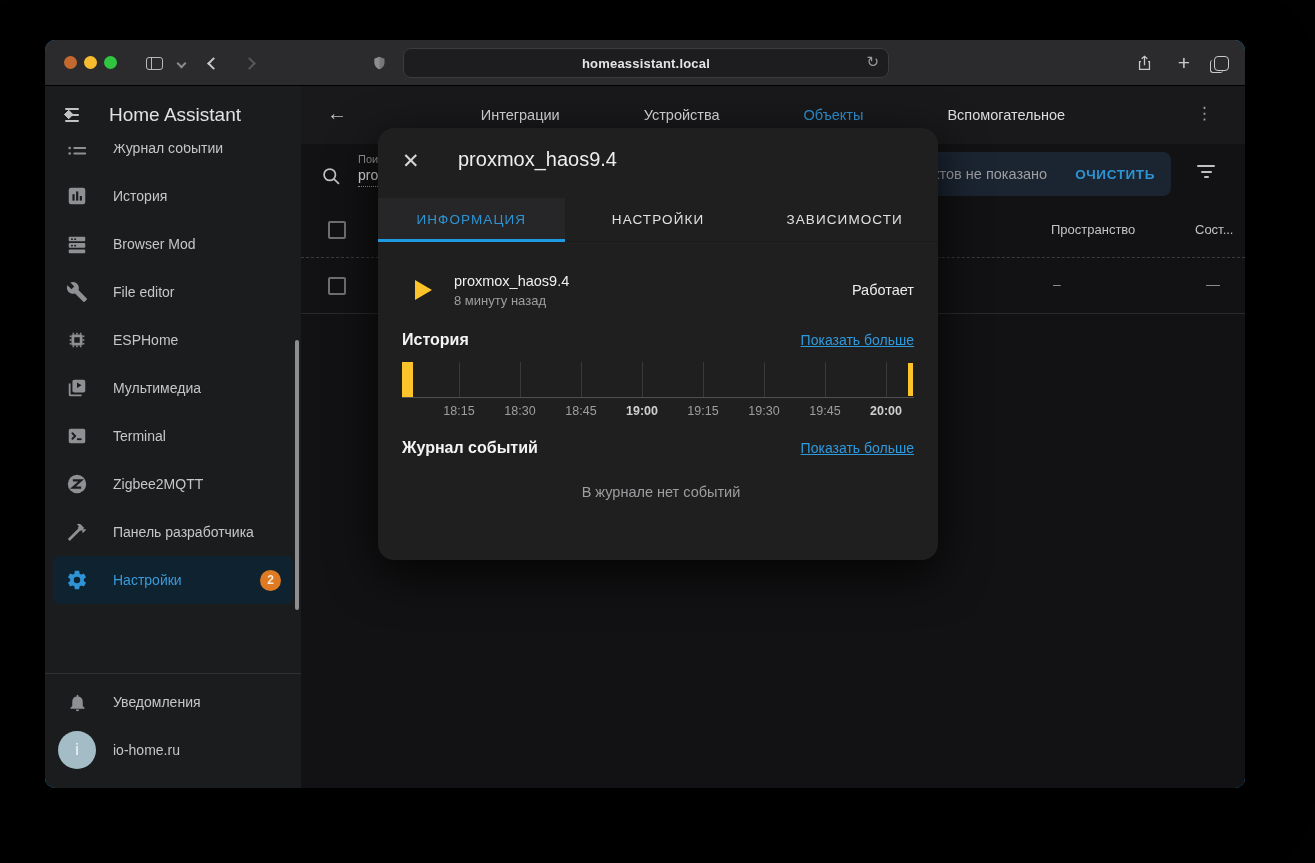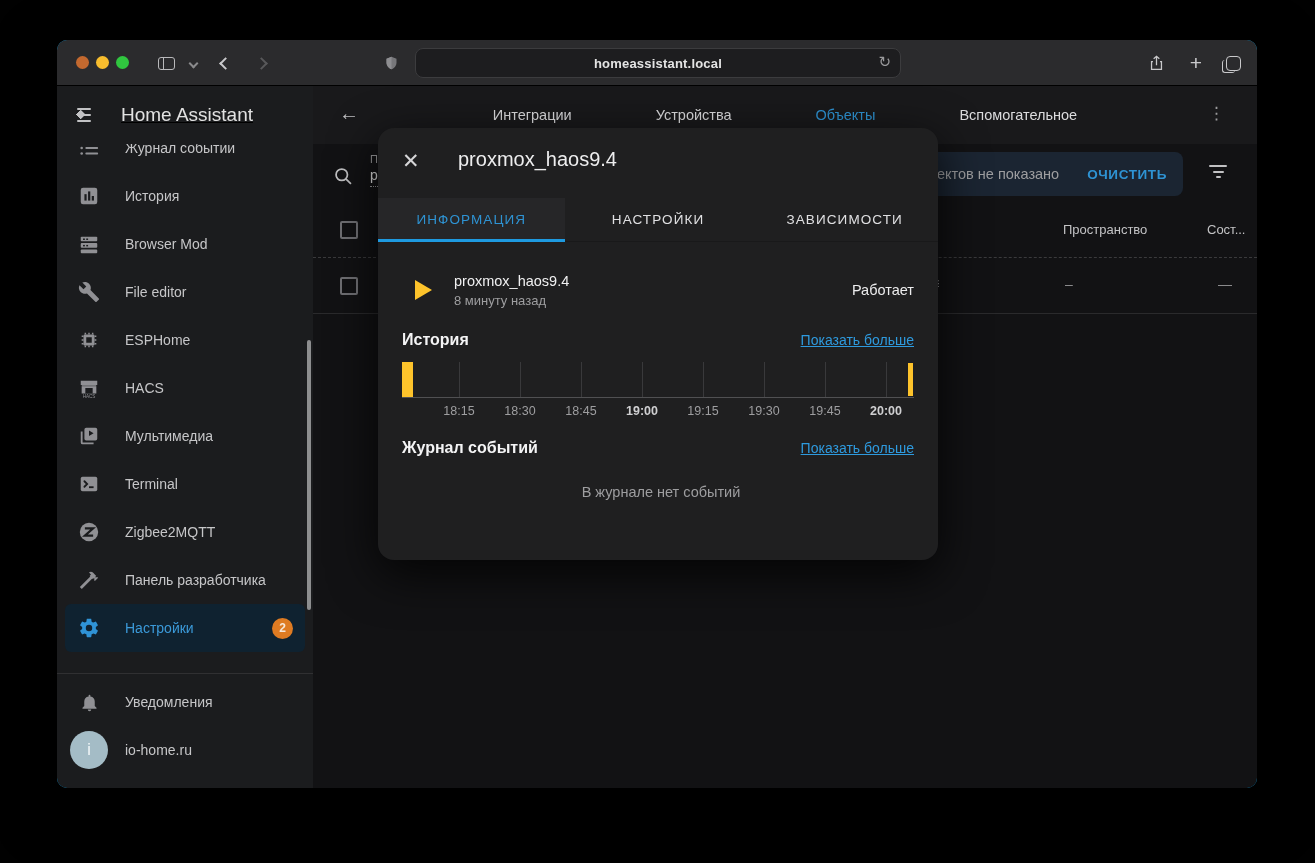--- a/index.html
+++ b/index.html
@@ -1,21 +1,21 @@
 <!DOCTYPE html>
 <html><head>
 <meta charset="utf-8">
 <style>
   * { margin:0; padding:0; box-sizing:border-box; }
   html,body { background:#000; width:1315px; height:863px; overflow:hidden;
               font-family:"Liberation Sans", sans-serif; }
   .stage { position:relative; width:1315px; height:863px; background:#010101; }
 
   
-  .window { position:absolute; left:57px; top:40px; width:1200px; height:748px;
+  .window { position:absolute; left:45px; top:40px; width:1200px; height:748px;
             border-radius:10px; overflow:hidden; background:#0ea5e9;
             box-shadow:0 18px 60px rgba(0,0,0,.85); }
   .chrome { position:relative; height:46px; background:#2b2b2d; border-bottom:1px solid #000; }
   .dot { position:absolute; top:57px; width:13px; height:13px; border-radius:50%; }
   .chrome .dot { top:16px; }
   .dot.red { left:19px; background:#c3692f; }
   .dot.yellow { left:39px; background:#f8bd2e; }
   .dot.green { left:59px; background:#30c63f; }
   .chrome-icon { position:absolute; top:0; height:46px; display:flex; align-items:center;
                  justify-content:center; color:#b9b9bb; }
@@ -38,21 +38,21 @@
   .pos-share { left:1085px; width:28px; }
   .pos-plus { left:1125px; width:28px; font-size:21px; font-weight:300; color:#c9c9cb; }
   .pos-tabs { left:1162px; width:28px; }
   .tabs-glyph { width:15px; height:15px; border:1.8px solid #c9c9cb; border-radius:4px; position:relative; }
   .tabs-glyph::before { content:""; position:absolute; left:-5px; top:3px; width:12px; height:12px;
             border:1.8px solid #c9c9cb; border-radius:3px; border-right:none; border-top:none; }
 
   .window-body { display:flex; height:702px; }
 
   
-  .sidebar { position:relative; width:256px; background:#1b1c1e; flex:none;text-decoration:underline; }
+  .sidebar { position:relative; width:256px; background:#1b1c1e; flex:none; }
   .sb-header { height:58px; display:flex; align-items:center; padding-left:20px; gap:22px; }
   .menu-open-icon { width:22px; height:16px; position:relative; }
   .menu-open-icon span { position:absolute; left:0; height:2px; background:#c2c2c4; border-radius:1px; }
   .menu-open-icon .l1 { top:1px; width:14px; } .menu-open-icon .l2 { top:7px; width:14px; }
   .menu-open-icon .l3 { top:13px; width:14px; }
   .menu-open-icon .c { position:absolute; right:0; top:4px; width:7px; height:7px;
         border-left:2px solid #c2c2c4; border-bottom:2px solid #c2c2c4; transform:rotate(45deg); }
   .sb-title { font-size:19px; color:#e2e2e2; }
   .sb-scroll { position:absolute; top:58px; left:0; right:0; bottom:116px; overflow:hidden; }
   .sb-list { margin-top:-20px; }
@@ -250,31 +250,20 @@
                     <rect x="6" y="6" width="12" height="12" rx="1.5" fill="#909094"></rect>
                     <path d="M4 8h2M4 12h2M4 16h2M18 8h2M18 12h2M18 16h2M8 4v2M12 4v2M16 4v2M8 18v2M12 18v2M16 18v2" stroke="#909094" stroke-width="1.6"></path>
                     <rect x="9" y="9" width="6" height="6" fill="#1b1c1e"></rect>
                   </svg>
                 </span>
               <span class="lbl">ESPHome</span>
             </div>
             <div class="sb-item">
               <span class="ic">
                   <svg width="22" height="22" viewBox="0 0 24 24">
-                    <path d="M3 4h18v4l-1.5 1.5H4.5L3 8z" fill="#909094"></path>
-                    <rect x="4" y="10" width="16" height="8" fill="#909094"></rect>
-                    <rect x="8" y="12" width="8" height="6" fill="#1b1c1e"></rect>
-                    <text x="12" y="23" font-size="5" fill="#909094" text-anchor="middle" font-family="Liberation Sans, sans-serif">HACS</text>
-                  </svg>
-                </span>
-              <span class="lbl">HACS</span>
-            </div>
-            <div class="sb-item">
-              <span class="ic">
-                  <svg width="22" height="22" viewBox="0 0 24 24">
                     <path d="M19 3H9a2 2 0 0 0-2 2v10a2 2 0 0 0 2 2h10a2 2 0 0 0 2-2V5a2 2 0 0 0-2-2m-7 9V6l5 3zM5 7H3v12a2 2 0 0 0 2 2h12v-2H5V7z" fill="#909094"></path>
                   </svg>
                 </span>
               <span class="lbl">Мультимедиа</span>
             </div>
             <div class="sb-item">
               <span class="ic">
                   <svg width="22" height="22" viewBox="0 0 24 24">
                     <rect x="3" y="4" width="18" height="16" rx="2" fill="#909094"></rect>
                     <path d="M7 9l3 3-3 3" stroke="#1b1c1e" stroke-width="2" fill="none" stroke-linecap="round"></path>

